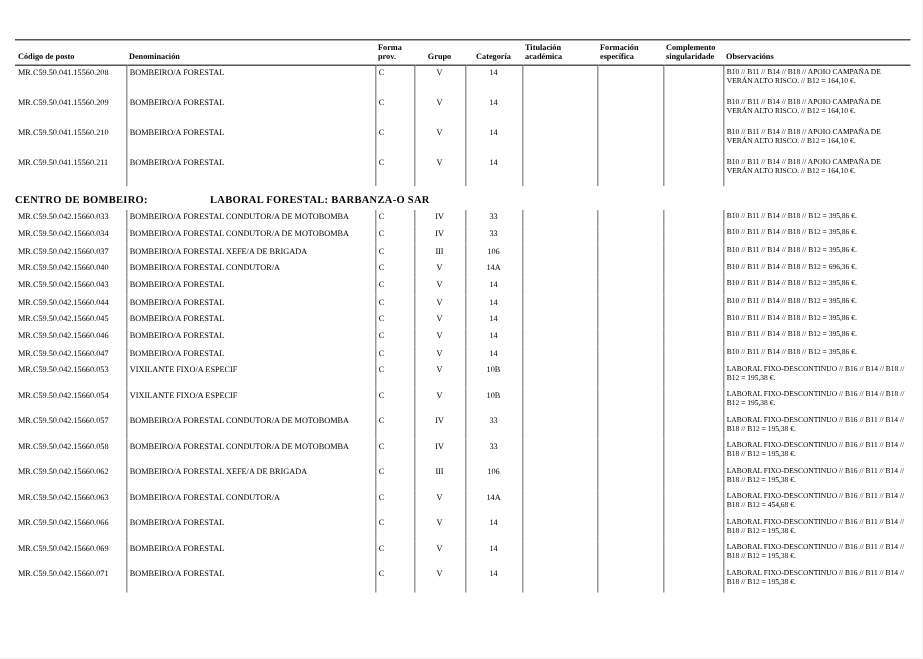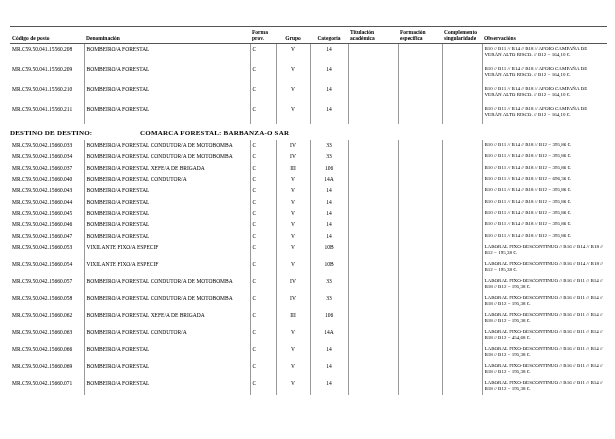--- a/index.html
+++ b/index.html
@@ -114,22 +114,22 @@
             <td class="col-categoria">14</td>
             <td class="col-titulacion"></td>
             <td class="col-formacion"></td>
             <td class="col-complemento"></td>
             <td class="col-observacions">B10 // B11 // B14 // B18 // APOIO CAMPAÑA DE VERÁN ALTO RISCO. // B12 = 164,10 €.</td>
           </tr>
         </tbody>
     </table>
 
     <div class="section-heading">
-      <span class="dest">DESTINO DE DESTINO:</span>
-      <span class="comarca">COMARCA FORESTAL: BARBANZA-O SAR</span>
+      <span class="dest">CENTRO DE BOMBEIRO:</span>
+      <span class="comarca">LABORAL FORESTAL: BARBANZA-O SAR</span>
     </div>
 
     <table class="s2">
       <colgroup>
         <col class="col-codigo">
           <col class="col-denominacion">
           <col class="col-forma">
         <col class="col-grupo">
           <col class="col-categoria">
           <col class="col-titulacion">

